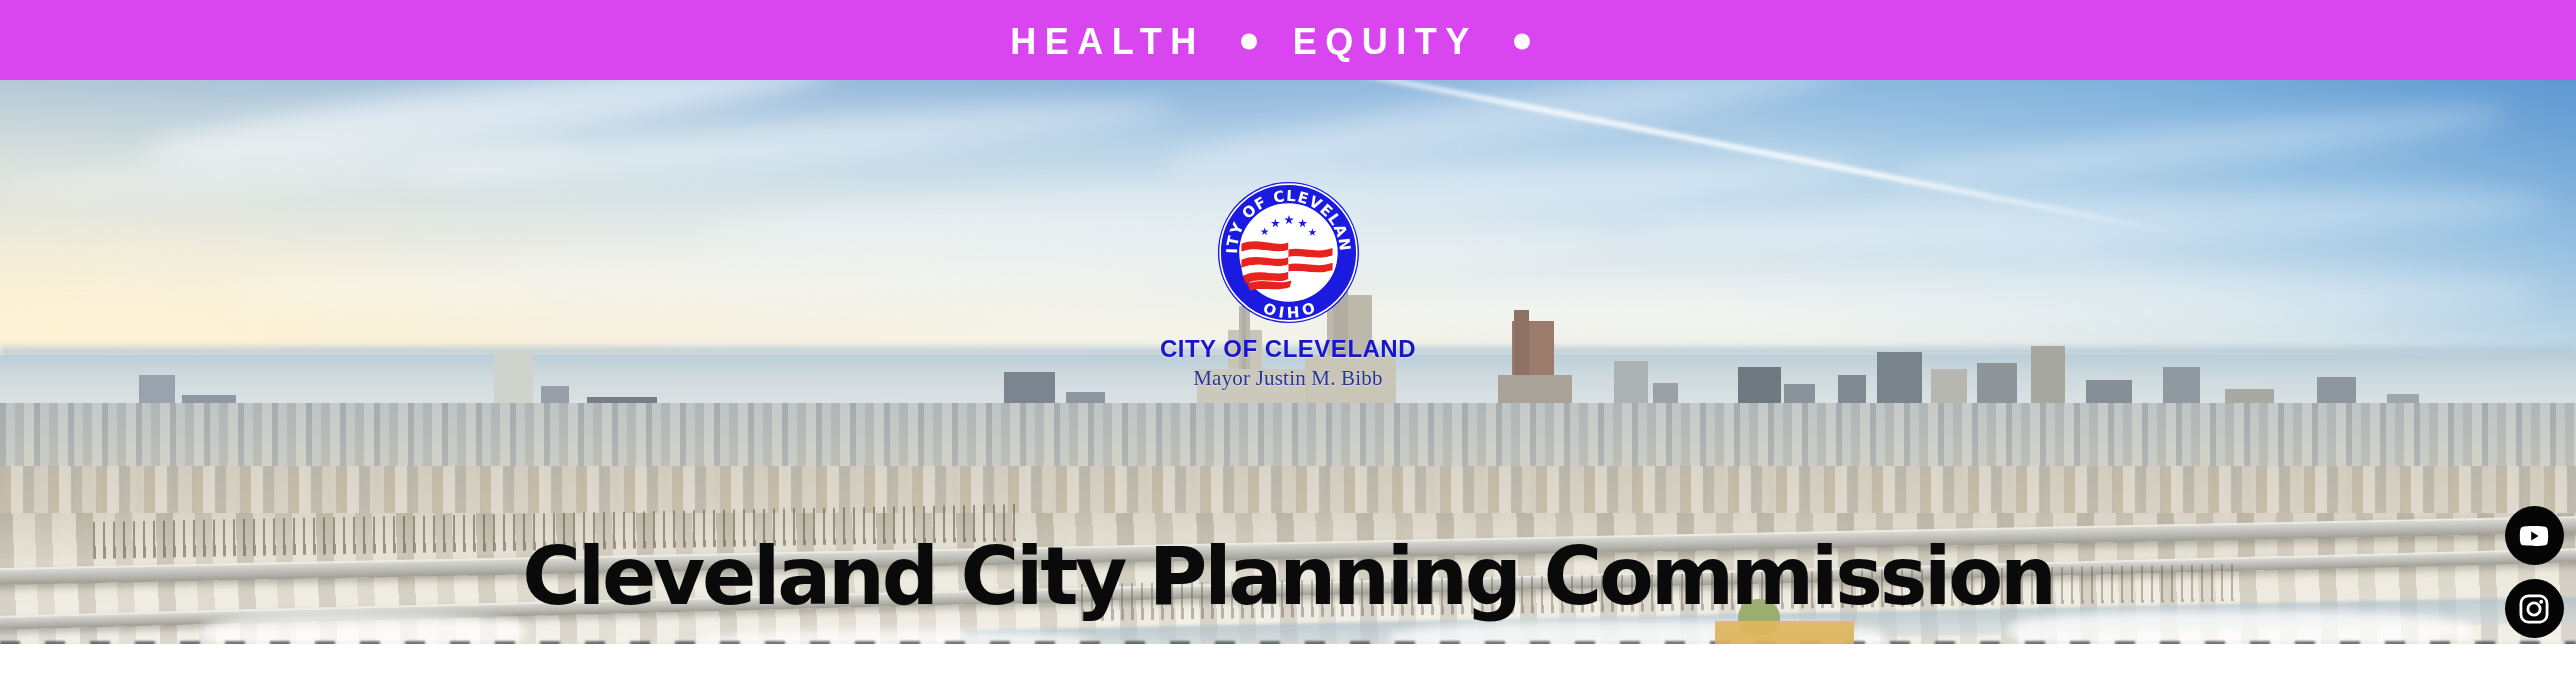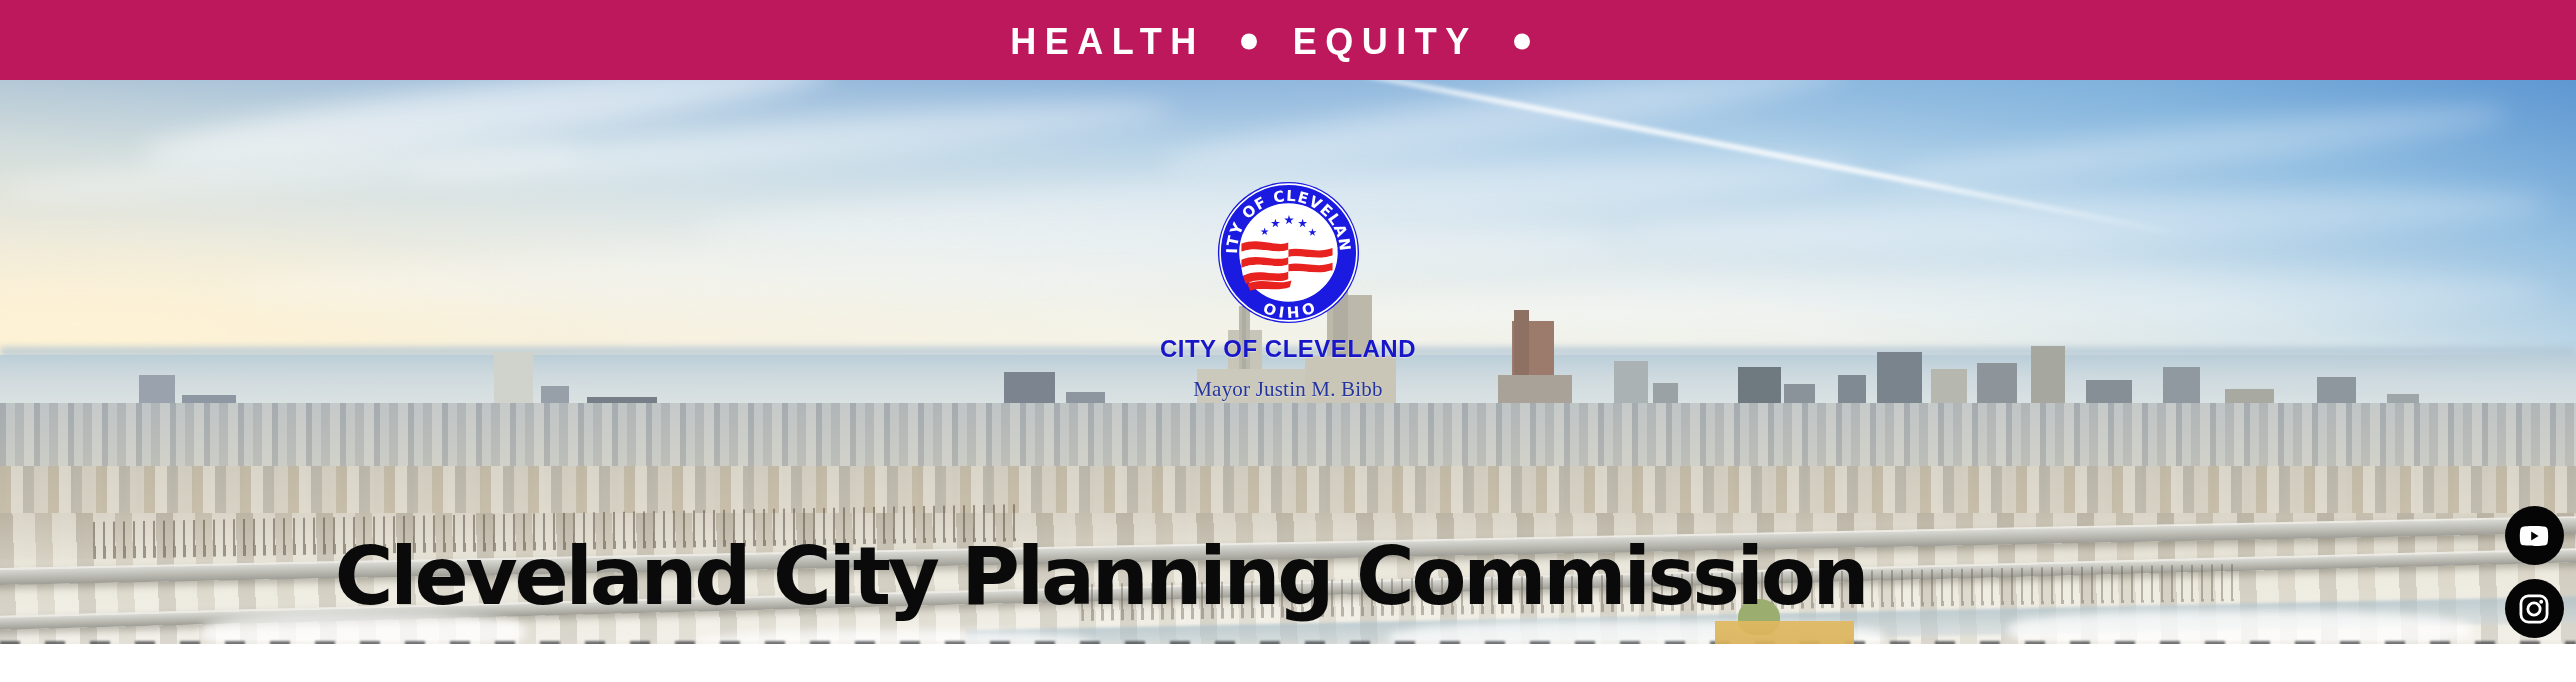--- a/index.html
+++ b/index.html
@@ -9,21 +9,21 @@
     background: #ffffff;
     font-family: "Liberation Sans", sans-serif;
     overflow: hidden;
   }
 
   #page { position: relative; width: 2576px; height: 682px; background:#fff; }
 
   
   .tagline-bar {
     position: absolute; left:0; top:0; width:2576px; height:80px;
-    background:#be185d;
+    background:#d946ef;
     display:flex; align-items:center; justify-content:center;
   }
   .tagline-inner { display:flex; align-items:center; gap:0; transform: translateY(1.5px); }
   .tagline-word {
     color:#ffffff;
     font-family:"Liberation Sans", sans-serif;
     font-weight:700;
     font-size:36px;
     letter-spacing:8.5px;
     line-height:1;
@@ -164,31 +164,31 @@
   .logo-city {
     margin-top:10.8px;
     color:#1717c9;
     font-family:"Liberation Sans", sans-serif;
     font-weight:700; font-size:24px; letter-spacing:0.5px;
     line-height:1;
     white-space:nowrap;
     text-shadow:0 0.8px 1.5px rgba(255,255,255,.5);
   }
   .logo-mayor {
-    margin-top:18px;
+    margin-top:7px;
     color:#25359e;
     font-family:"Liberation Serif", serif;
     font-weight:400; font-size:21px; letter-spacing:0.2px;
     line-height:1; white-space:nowrap;
     text-shadow:0 0.8px 1.5px rgba(255,255,255,.5);
   }
 
   
   .hero-title {
-    position:absolute; left:0; top:457px; width:2201px;
+    position:absolute; left:0; top:457px; width:2576px;
     text-align:center; z-index:7;
     color:#0a0a0a;
     font-family:"DejaVu Sans", sans-serif;
     font-weight:700;
     font-size:80px;
     letter-spacing:-3.2px;
     line-height:1;
     white-space:nowrap;
   }
 

